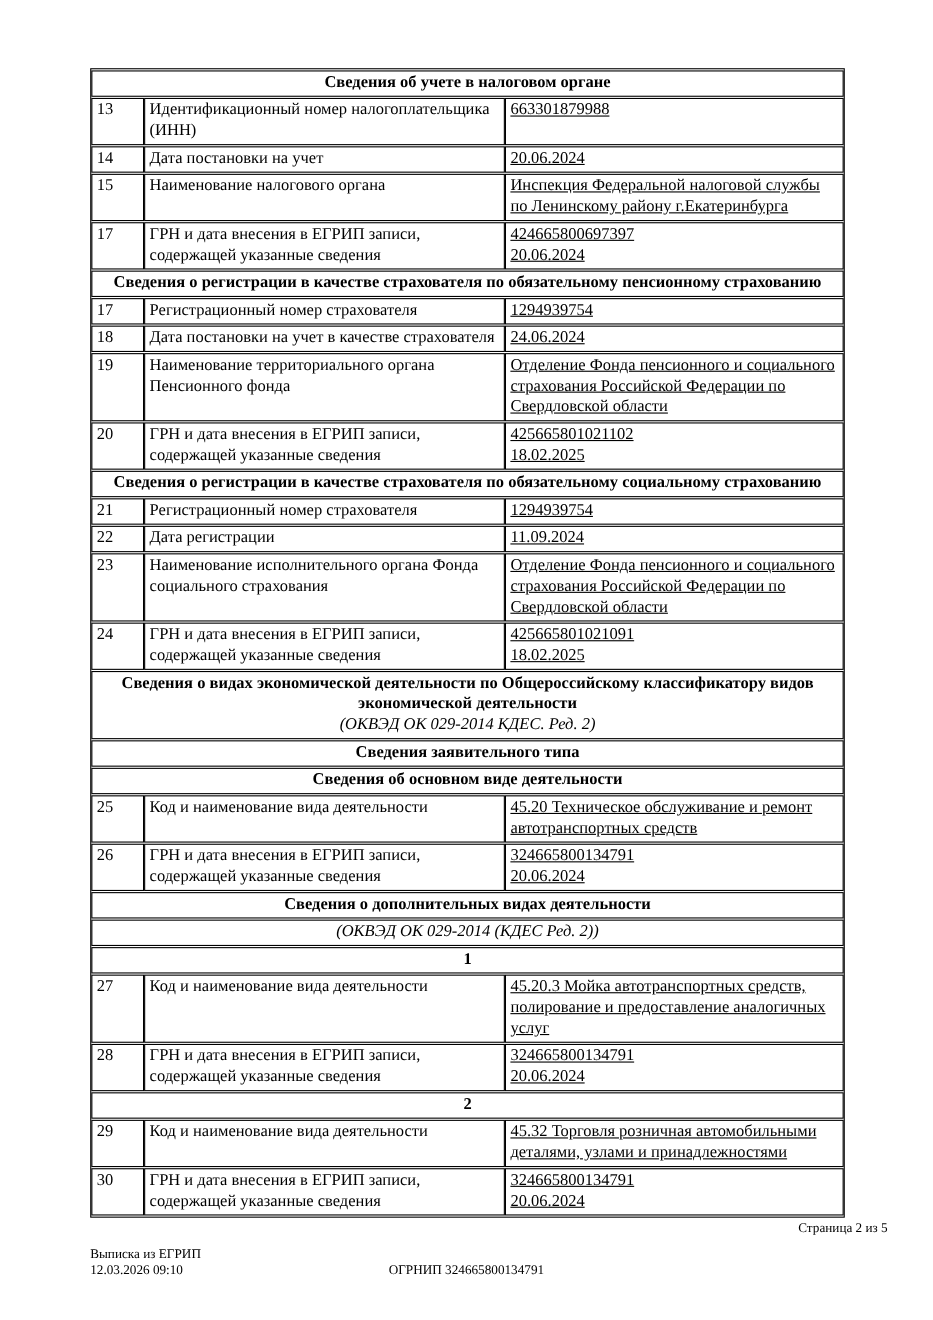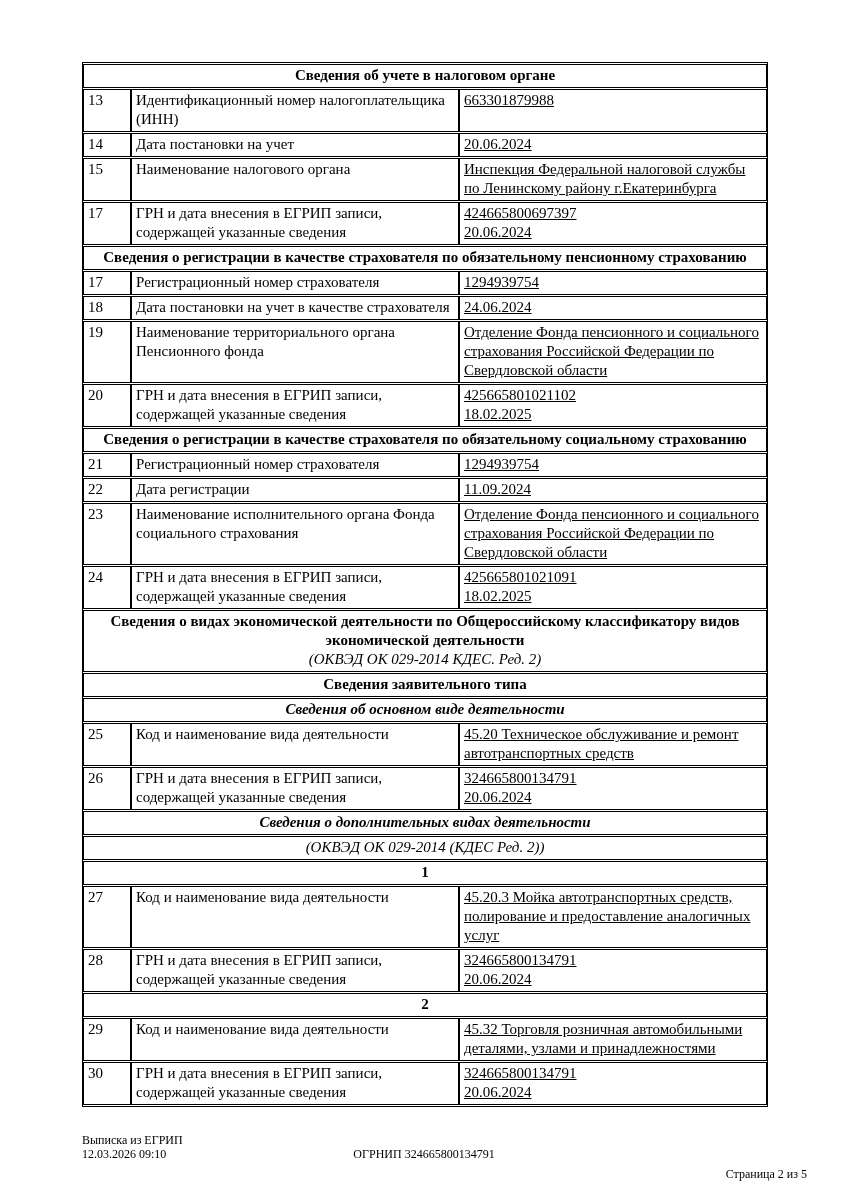--- a/index.html
+++ b/index.html
@@ -41,42 +41,42 @@
   }
   td.sec {
     text-align: center;
     line-height: 18px;
     padding-top: 2px;
     padding-bottom: 2px;
   }
   .sl { text-align: center; }
   .b  { font-weight: bold; }
   .i  { font-style: italic; }
-  .bi { font-weight: bold; font-style: italic; }
+  .bi { font-weight: bold; }
   .val div { white-space: normal; text-decoration: underline; }
   .footer-left {
     position: absolute;
     left: 82px;
     top: 1133px;
     font-size: 12px;
     line-height: 14px;
   }
   .footer-center {
     position: absolute;
     left: 0;
     right: 0;
     top: 1147px;
     text-align: center;
     font-size: 12px;
     line-height: 14px;
   }
   .footer-right {
     position: absolute;
     right: 41px;
-    top: 1167px;
+    top: 1109px;
     text-align: right;
     font-size: 12px;
     line-height: 14px;
   }
 </style>
 </head>
 <body>
 
 <div class="page">
 

